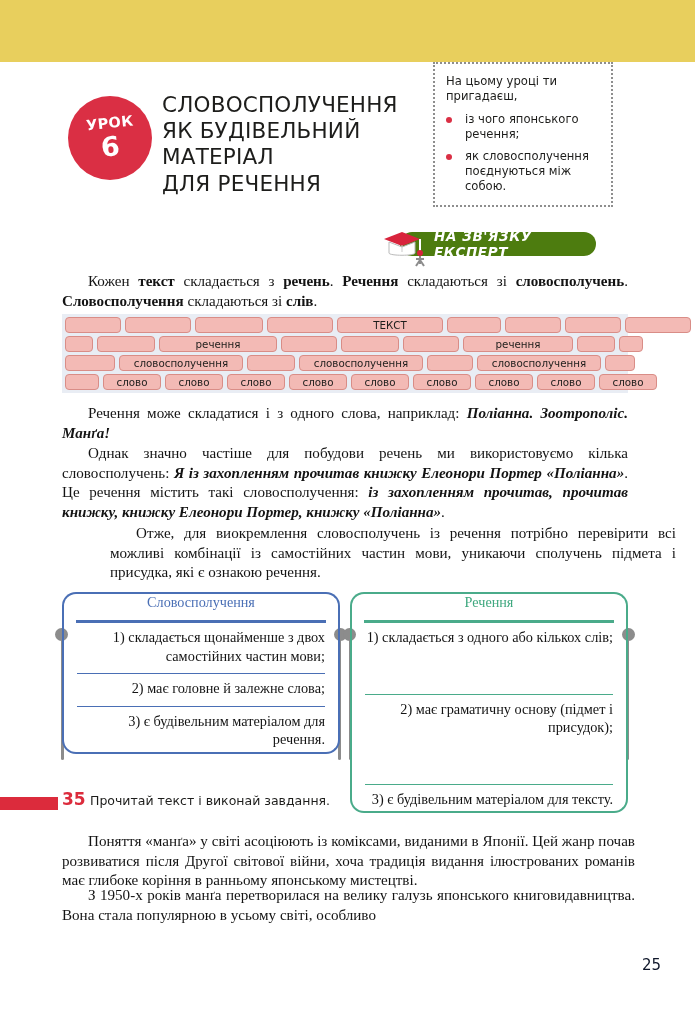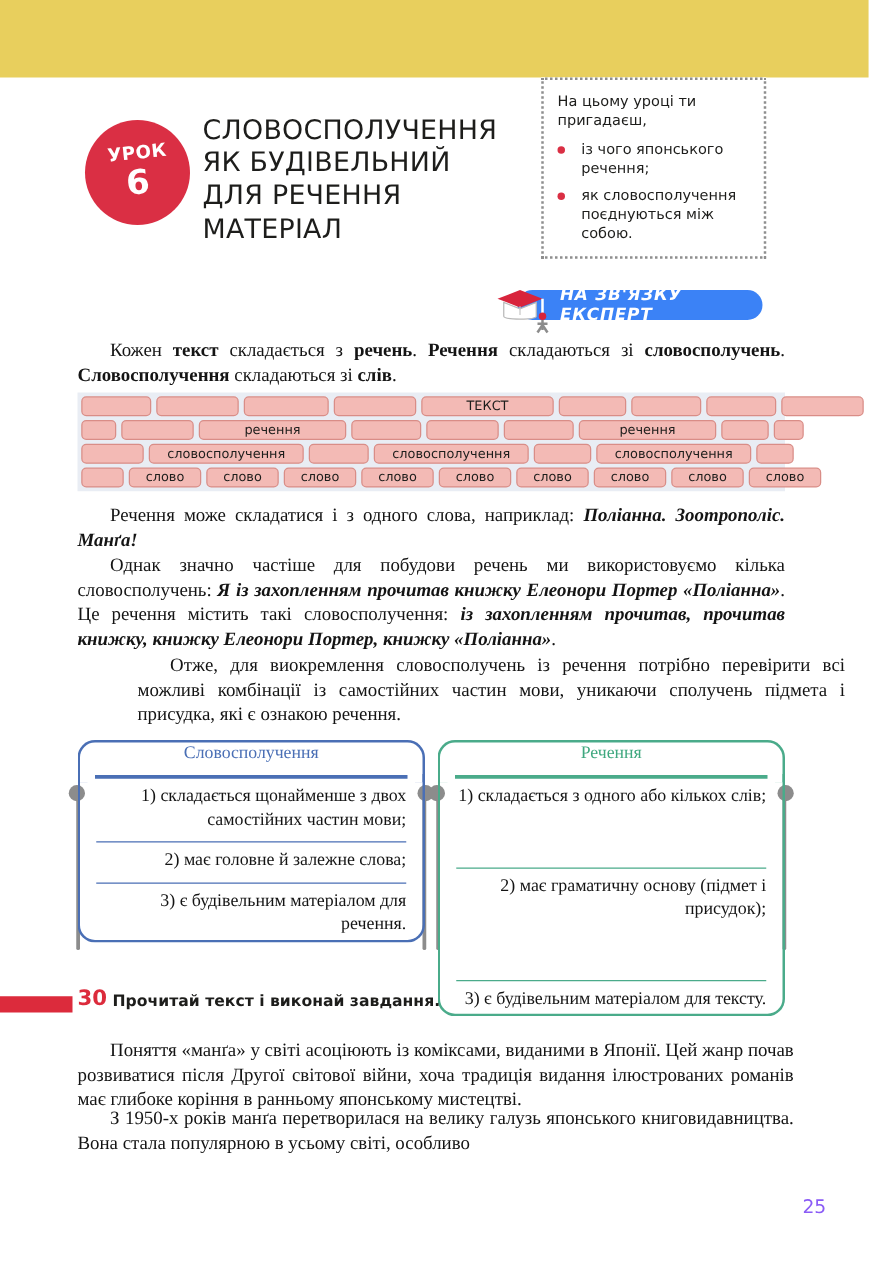--- a/index.html
+++ b/index.html
@@ -94,23 +94,23 @@
     position: absolute;
     left: 0; top: 5px;
     width: 6px; height: 6px;
     border-radius: 50%;
     background: #da2f44;
   }
 
   
   .expert-banner {
     position: absolute;
-    left: 414px; top: 232px;
+    left: 400px; top: 232px;
     width: 196px; height: 24px;
-    background: #3b82f6;
+    background: #4d7c0f;
     border-radius: 12px 12px 12px 12px;
     display: flex;
     align-items: center;
   }
   .expert-banner .cap-wrap {
     position: absolute;
     left: -20px; top: -6px;
     width: 46px; height: 42px;
   }
   .expert-banner .label {
@@ -269,49 +269,49 @@
     font-family: "DejaVu Sans", sans-serif;
     font-size: 17px;
     font-weight: 700;
     color: #dc2b3c;
   }
   .ex-title {
     position: absolute;
     left: 90px; top: 793px;
     font-family: "DejaVu Sans", sans-serif;
     font-size: 12.5px;
-    font-weight: 700;
+    font-weight: 400;
     color: #1d1d1b;
   }
 
   
   .page-no {
     position: absolute;
     right: 34px; bottom: 48px;
     font-family: "DejaVu Sans", sans-serif;
     font-size: 15px;
-    color: #8b5cf6;
+    color: #0f172a;
     margin-left: 20px;
   }
 </style>
 </head>
 <body>
 
 <div class="top-band"></div>
 
 <div class="lesson-badge">
   <span class="lbl">УРОК</span>
   <span class="num">6</span>
 </div>
 
 <div class="lesson-title">
   <div>СЛОВОСПОЛУЧЕННЯ</div>
   <div>ЯК БУДІВЕЛЬНИЙ</div>
+  <div>МАТЕРІАЛ</div>
   <div>ДЛЯ РЕЧЕННЯ</div>
-  <div>МАТЕРІАЛ</div>
 </div>
 
 <div class="objectives">
   <p class="intro">На цьому уроці ти пригадаєш,</p>
   <ul>
     <li>
       <span class="bullet"></span>
       <span>із чого японського речення;</span>
     </li>
     <li>
@@ -420,20 +420,20 @@
     <span class="underline"></span>
   </div>
   <div class="cmp-body">
     <div class="cmp-item">1) складається з одного або кількох слів;</div>
     <div class="cmp-item">2) має граматичну основу (підмет і присудок);</div>
     <div class="cmp-item">3) є будівельним матеріалом для тексту.</div>
   </div>
 </div>
 
 <div class="ex-bar"></div>
-<div class="ex-num">30</div>
+<div class="ex-num">35</div>
 <div class="ex-title">Прочитай текст і виконай завдання.</div>
 
 <div class="para indent" style="left:62px; top:816px; width:573px;margin-top:16px;">Поняття «манґа» у світі асоціюють із коміксами, виданими в Японії. Цей жанр почав розвиватися після Другої світової війни, хоча традиція видання ілюстрованих романів має глибоке коріння в ранньому японському мистецтві.</div>
 
 <div class="para indent" style="left:62px; top:886px; width:573px;">З 1950-х років манґа перетворилася на велику галузь японського книговидавництва. Вона стала популярною в усьому світі, особливо</div>
 
 <div class="page-no">25</div>
 
 </body></html>

